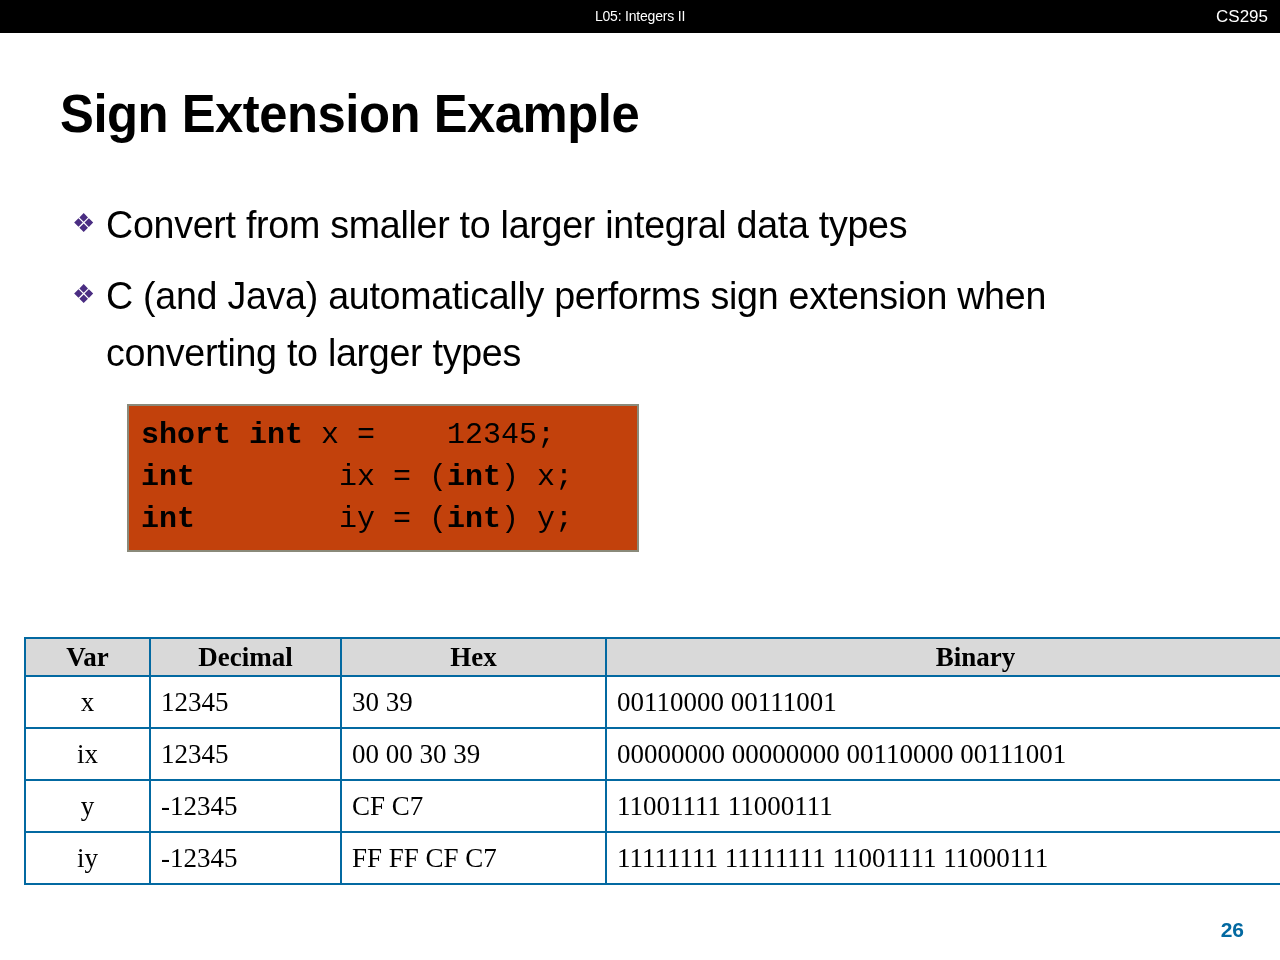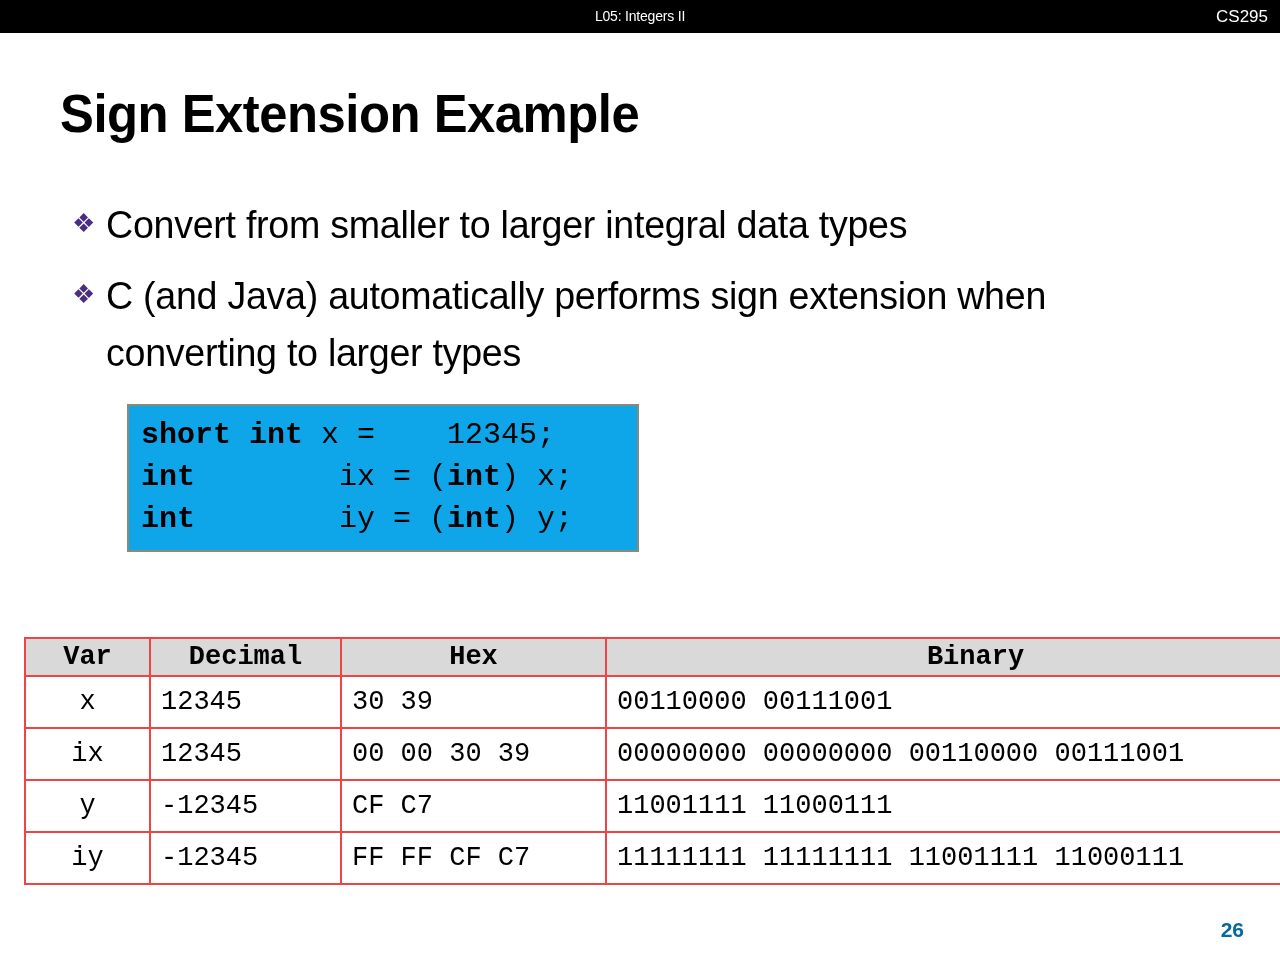--- a/index.html
+++ b/index.html
@@ -92,21 +92,21 @@
     transform-origin: left top;
   }
 
   
   .codebox {
     position: absolute;
     left: 127px;
     top: 404px;
     width: 512px;
     box-sizing: border-box;
-    background: #0ea5e9;
+    background: #c2410c;
     border: 2px solid #8a8a7a;
     padding: 8px 0 10px 12px;
   }
   .code-line {
     font-family: "Liberation Mono", "DejaVu Sans Mono", monospace;
     font-size: 30px;
     line-height: 42px;
     white-space: pre;
     color: #000000;
   }
@@ -116,24 +116,25 @@
   .datatable {
     position: absolute;
     left: 24px;
     top: 637px;
     width: 1232px;
     border-collapse: collapse;
     table-layout: fixed;
     font-family: "Liberation Mono", "DejaVu Sans Mono", monospace;
   }
   .datatable th, .datatable td {
-    border: 2px solid #ef4444;
+    border: 2px solid #0369a1;
     font-size: 27px;
     padding: 0 10px;
     white-space: pre;
+    font-family: Liberation Serif, serif;
   }
   .datatable thead th {
     background: #d9d9d9;
     font-weight: bold;
     text-align: center;
     height: 36px;
     line-height: 36px;
   }
   .datatable tbody td {
     height: 50px;

